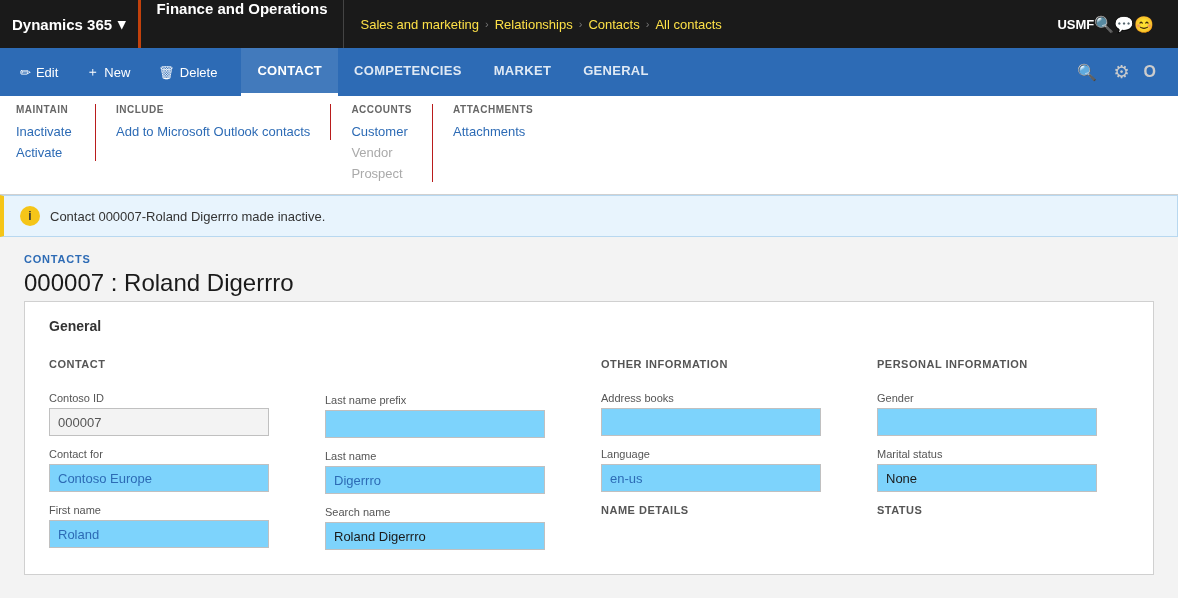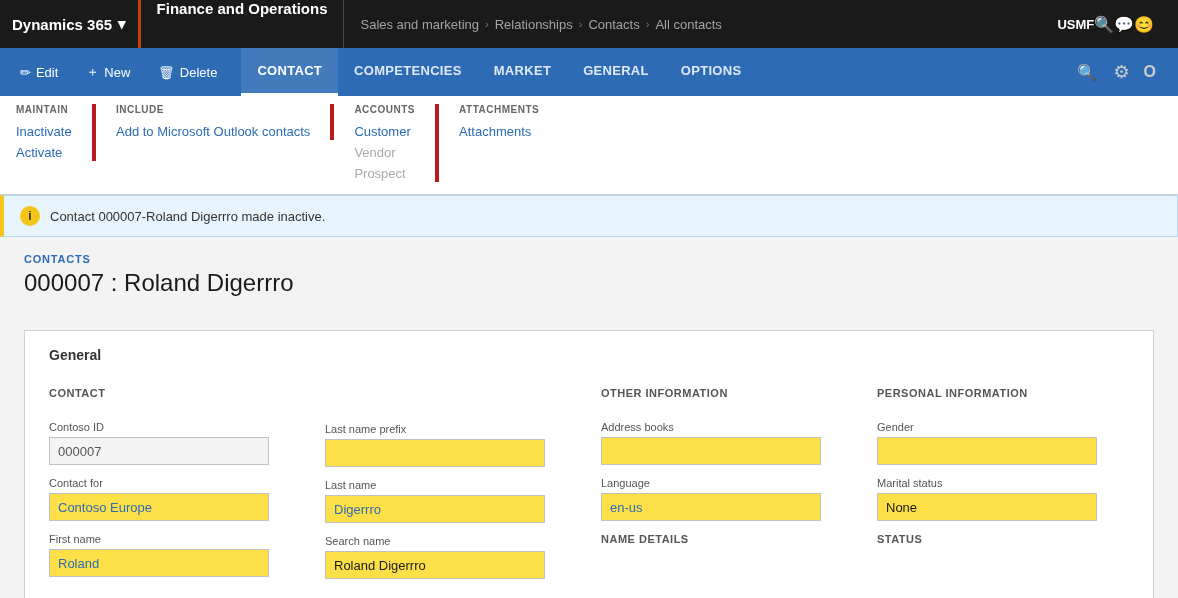--- a/index.html
+++ b/index.html
@@ -39,21 +39,21 @@
     }
     .breadcrumb {
       display: flex;
       align-items: center;
       gap: 6px;
       padding: 0 16px;
       color: #ccc;
       font-size: 13px;
       flex: 1;
     }
-    .breadcrumb span { color: #a3a3a3; }
+    .breadcrumb span { color: #fde047; }
     .breadcrumb .sep { color: #777; font-size: 11px; }
     .top-nav-right {
       display: flex;
       align-items: center;
       gap: 0;
       padding: 0 12px;
       color: #fff;
       font-size: 13px;
     }
     .top-nav-right .org { font-weight: 600; }
@@ -129,21 +129,21 @@
       border-bottom: 1px solid #d0d0d0;
       display: flex;
       gap: 0;
       padding: 8px 16px 12px 16px;
       align-items: flex-start;
     }
     .ribbon-group {
       display: flex;
       flex-direction: column;
       padding: 0 20px 0 0;
-      border-right: 4px solid #b91c1c;
+      border-right: 1px solid #b91c1c;
       margin-right: 20px;
       min-width: 80px;
     }
     .ribbon-group:last-child { border-right: none; }
     .ribbon-group-label {
       font-size: 10px;
       font-weight: 700;
       color: #666;
       text-transform: uppercase;
       margin-bottom: 8px;
@@ -194,21 +194,21 @@
       font-weight: 700;
       color: #2d6bb5;
       text-transform: uppercase;
       letter-spacing: 0.8px;
       margin-bottom: 4px;
     }
     .record-title {
       font-size: 24px;
       font-weight: 300;
       color: #1a1a1a;
-      margin-bottom: 33px;
+      margin-bottom: 4px;
     }
 
     
     .general-section {
       background: #fff;
       border: 1px solid #d0d0d0;
       padding: 16px 24px 24px;
     }
     .general-title {
       font-size: 14px;
@@ -226,21 +226,21 @@
 
     .field-group { display: flex; flex-direction: column; gap: 2px; }
     .field-label {
       font-size: 11px;
       color: #555;
       margin-bottom: 2px;
     }
     .field-input {
       height: 28px;
       border: 1px solid #c0c0c0;
-      background: #fde047;
+      background: #7dd3fc;
       padding: 3px 8px;
       font-size: 13px;
       color: #1a1a1a;
       width: 100%;
       max-width: 220px;
     }
     .field-input.link-style { color: #2d6bb5; }
     .field-input.readonly { background: #f3f3f3; color: #555; }
 
     .section-header-label {
@@ -291,21 +291,20 @@
   </button>
   <button class="action-btn">
     <span class="icon">🗑</span>
     <span>Delete</span>
   </button>
   <div class="tab-group">
     <div class="tab-item active">CONTACT</div>
     <div class="tab-item">COMPETENCIES</div>
     <div class="tab-item">MARKET</div>
     <div class="tab-item">GENERAL</div>
-    <div class="tab-item">OPTIONS</div>
   </div>
   <div class="action-bar-right">
     <button class="search-icon-btn">🔍</button>
     <span style="color:#ccc;font-size:18px;cursor:pointer;">⚙</span>
     <span style="color:#ccc;font-size:16px;font-weight:700;cursor:pointer;padding:0 6px;">O</span>
   </div>
 </div>
 
 <div class="ribbon">
   <div class="ribbon-group">

